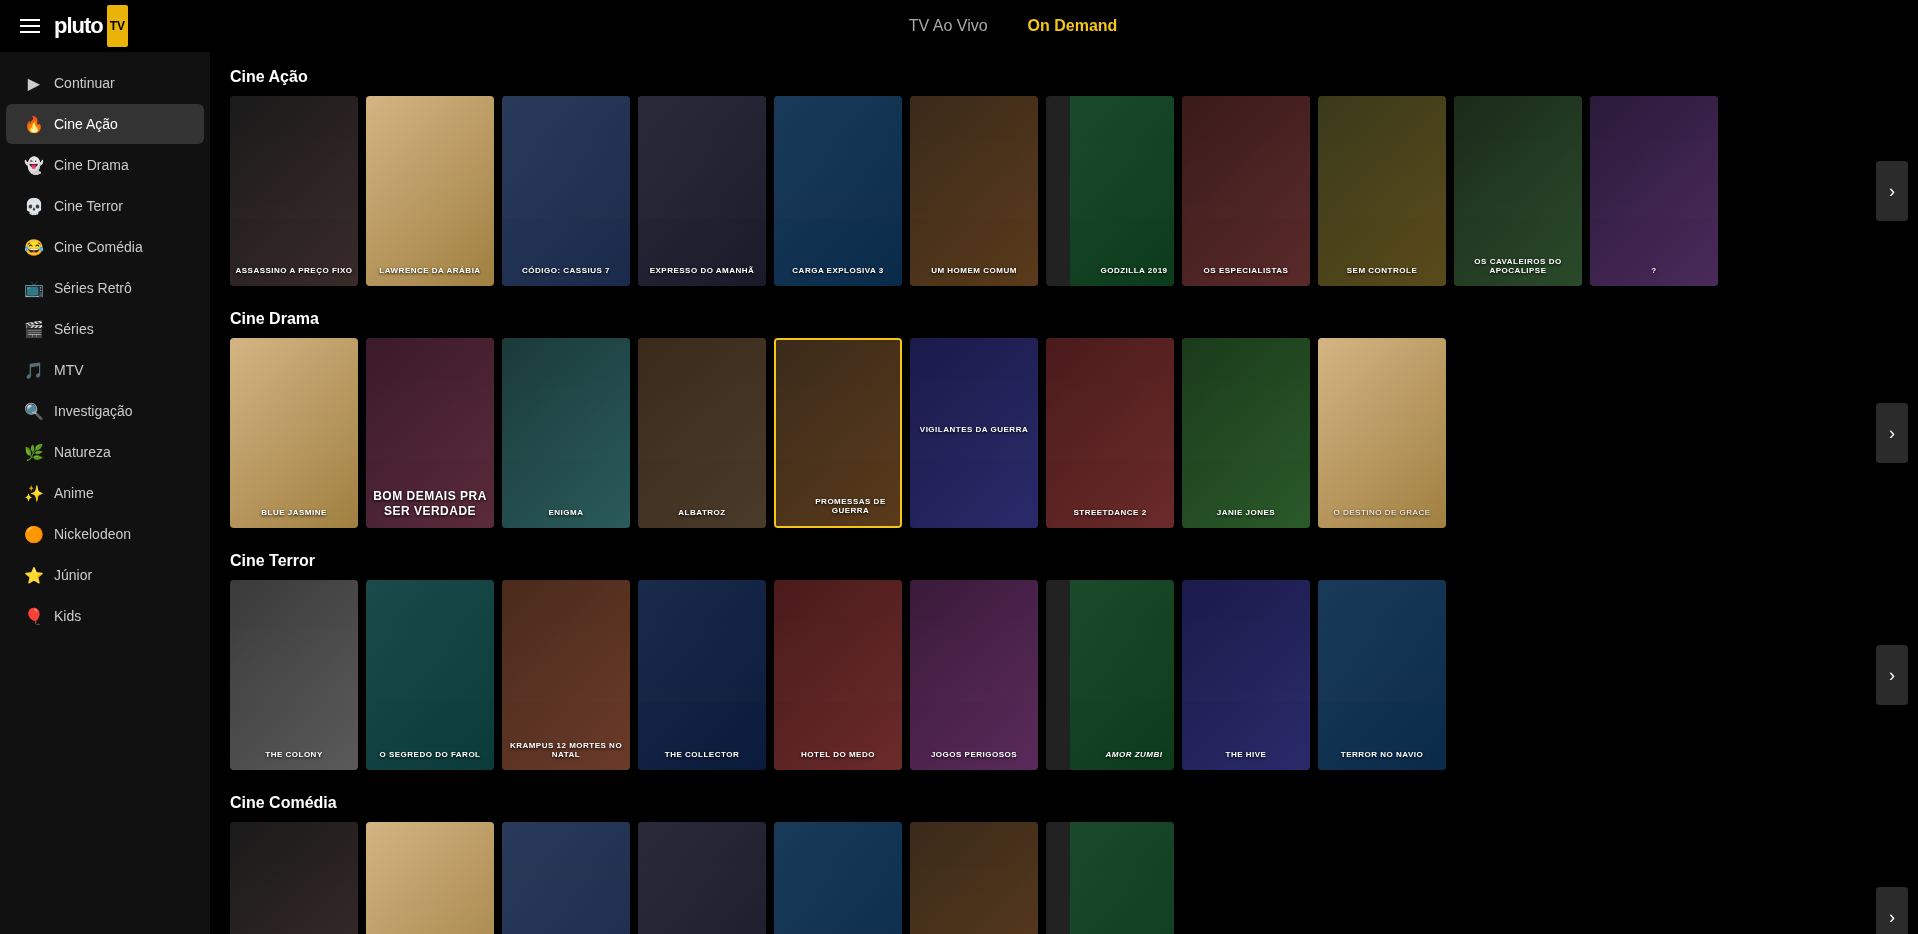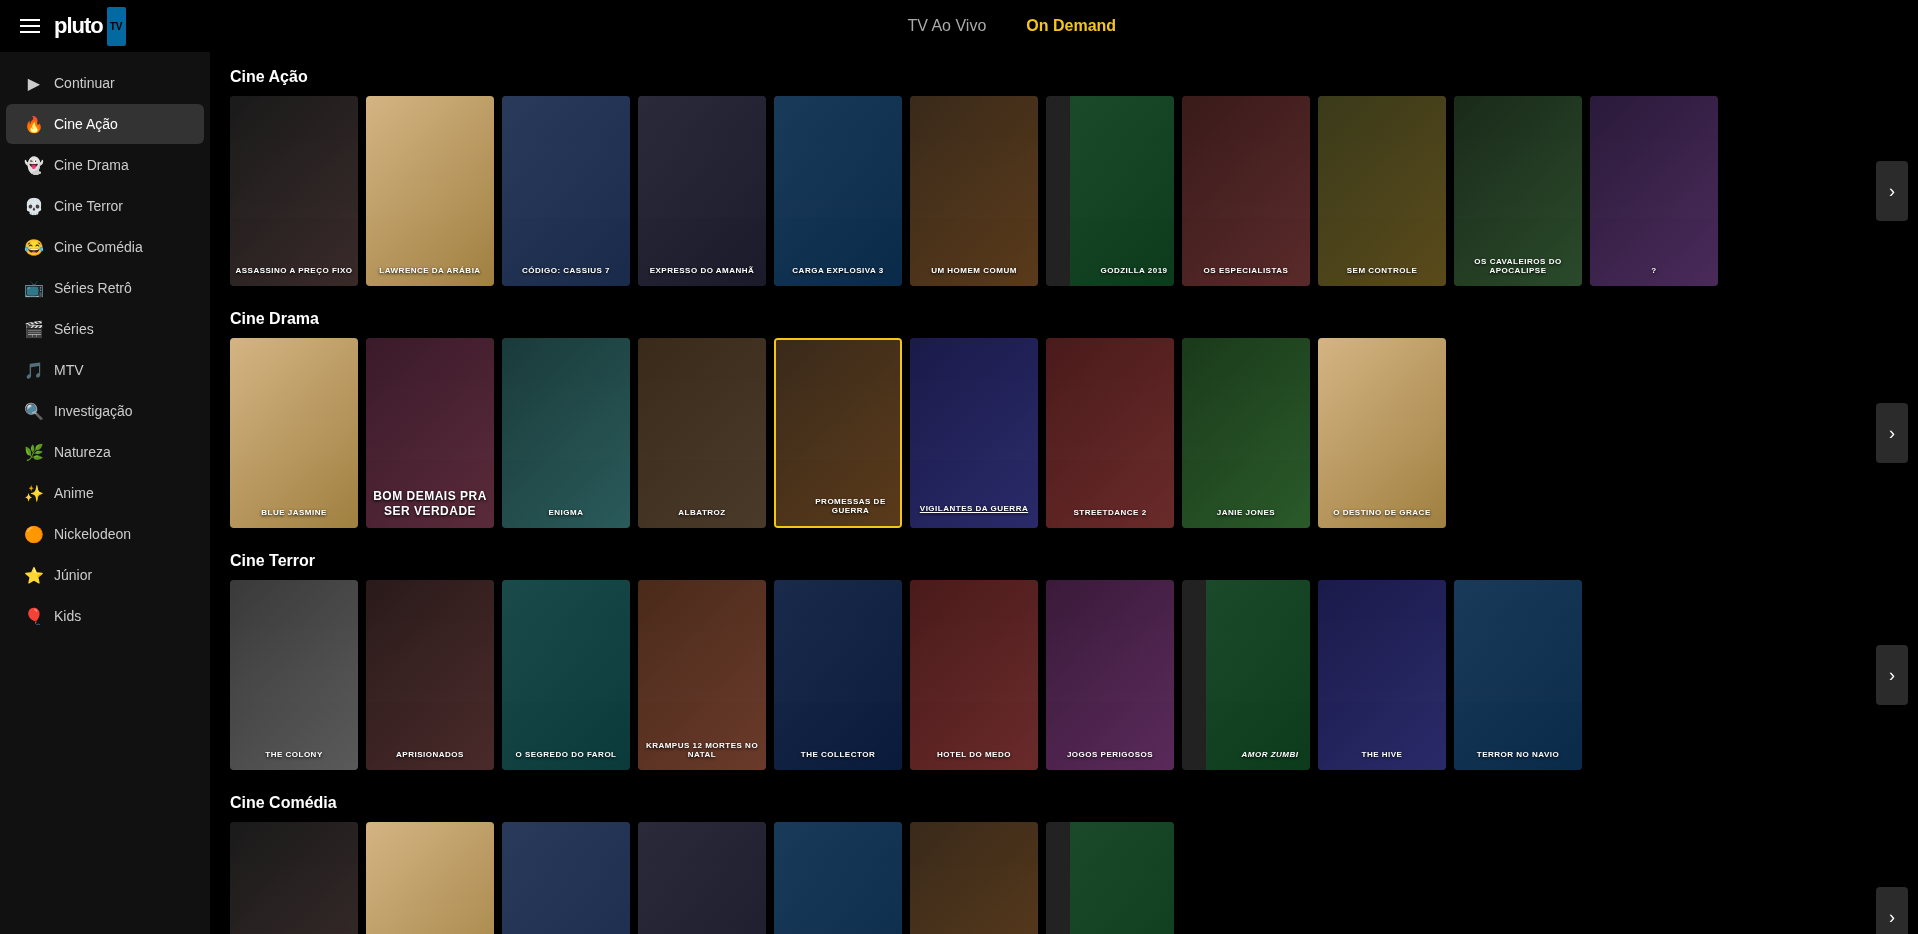--- a/index.html
+++ b/index.html
@@ -13,21 +13,21 @@
       background: #000;
       position: fixed;
       top: 0; left: 0; right: 0;
       z-index: 100;
       height: 52px;
     }
     .hamburger { cursor: pointer; margin-right: 14px; display: flex; flex-direction: column; gap: 4px; }
     .hamburger span { display: block; width: 20px; height: 2px; background: #fff; }
     .logo { display: flex; align-items: center; gap: 4px; }
     .logo-text { color: #fff; font-size: 22px; font-weight: 900; letter-spacing: -1px; }
-    .logo-tv { background: #0369a1; color: #000; font-size: 10px; font-weight: 900; padding: 14px 3px; border-radius: 2px; }
+    .logo-tv { background: #eab308; color: #000; font-size: 12px; font-weight: 900; padding: 14px 3px; border-radius: 2px; }
     .nav-center { flex: 1; display: flex; justify-content: center; gap: 40px; }
     .nav-link { color: #aaa; font-size: 16px; cursor: pointer; text-decoration: none; }
     .nav-link.active { color: #f5c518; font-weight: 600; }
 
     
     .layout { display: flex; margin-top: 52px; }
 
     
     .sidebar {
       width: 210px;
@@ -426,21 +426,21 @@
       </div>
     </div>
     <div style="position:absolute;top:8px;left:0;right:0;height:60%;opacity:0.15;
       background: linear-gradient(transparent, rgba(255,255,255,0.05));"></div>
               </div>
             </div>
             <div class="movie-card">
               <div class="card-inner c16">
                 <div style="
       position:absolute; inset:0; display:flex; flex-direction:column;
-      align-items:center; justify-content:flex-end; padding:8px 4px 14px;text-decoration:underline;
+      align-items:center; justify-content:center; padding:8px 4px 14px;
     ">
       <div style="font-size:8px; font-weight:900; text-align:center; color:#fff; text-shadow:0 1px 3px #000; line-height:1.2; letter-spacing:0.5px;">
         VIGILANTES DA GUERRA
       </div>
     </div>
     <div style="position:absolute;top:8px;left:0;right:0;height:60%;opacity:0.15;
       background: linear-gradient(transparent, rgba(255,255,255,0.05));"></div>
               </div>
             </div>
             <div class="movie-card">
@@ -470,21 +470,21 @@
     <div style="position:absolute;top:8px;left:0;right:0;height:60%;opacity:0.15;
       background: linear-gradient(transparent, rgba(255,255,255,0.05));"></div>
               </div>
             </div>
             <div class="movie-card">
               <div class="card-inner c2">
                 <div style="
       position:absolute; inset:0; display:flex; flex-direction:column;
       align-items:center; justify-content:flex-end; padding:8px 4px 10px;
     ">
-      <div style="font-size:8px; font-weight:700; text-align:right; color:#fff; text-shadow:0 1px 3px #000; line-height:1.2; letter-spacing:0.5px;">
+      <div style="font-size:8px; font-weight:400; text-align:right; color:#fff; text-shadow:0 1px 3px #000; line-height:1.2; letter-spacing:0.5px;">
         O DESTINO DE GRACE
       </div>
     </div>
     <div style="position:absolute;top:8px;left:0;right:0;height:60%;opacity:0.15;
       background: linear-gradient(transparent, rgba(255,255,255,0.05));"></div>
               </div>
             </div>
           </div>
           <button class="next-btn">›</button>
         </div>
@@ -501,34 +501,20 @@
     ">
       <div style="font-size:8px; font-weight:900; text-align:center; color:#fff; text-shadow:0 1px 3px #000; line-height:1.2; letter-spacing:0.5px;">
         THE COLONY
       </div>
     </div>
     <div style="position:absolute;top:8px;left:0;right:0;height:60%;opacity:0.15;
       background: linear-gradient(transparent, rgba(255,255,255,0.05));"></div>
               </div>
             </div>
             <div class="movie-card">
-              <div class="card-inner c20">
-                <div style="
-      position:absolute; inset:0; display:flex; flex-direction:column;
-      align-items:center; justify-content:flex-end; padding:8px 4px 10px;
-    ">
-      <div style="font-size:8px; font-weight:900; text-align:center; color:#fff; text-shadow:0 1px 3px #000; line-height:1.2; letter-spacing:0.5px;">
-        APRISIONADOS
-      </div>
-    </div>
-    <div style="position:absolute;top:8px;left:0;right:0;height:60%;opacity:0.15;
-      background: linear-gradient(transparent, rgba(255,255,255,0.05));"></div>
-              </div>
-            </div>
-            <div class="movie-card">
               <div class="card-inner c21">
                 <div style="
       position:absolute; inset:0; display:flex; flex-direction:column;
       align-items:center; justify-content:flex-end; padding:8px 4px 10px;
     ">
       <div style="font-size:8px; font-weight:900; text-align:center; color:#fff; text-shadow:0 1px 3px #000; line-height:1.2; letter-spacing:0.5px;">
         O SEGREDO DO FAROL
       </div>
     </div>
     <div style="position:absolute;top:8px;left:0;right:0;height:60%;opacity:0.15;

